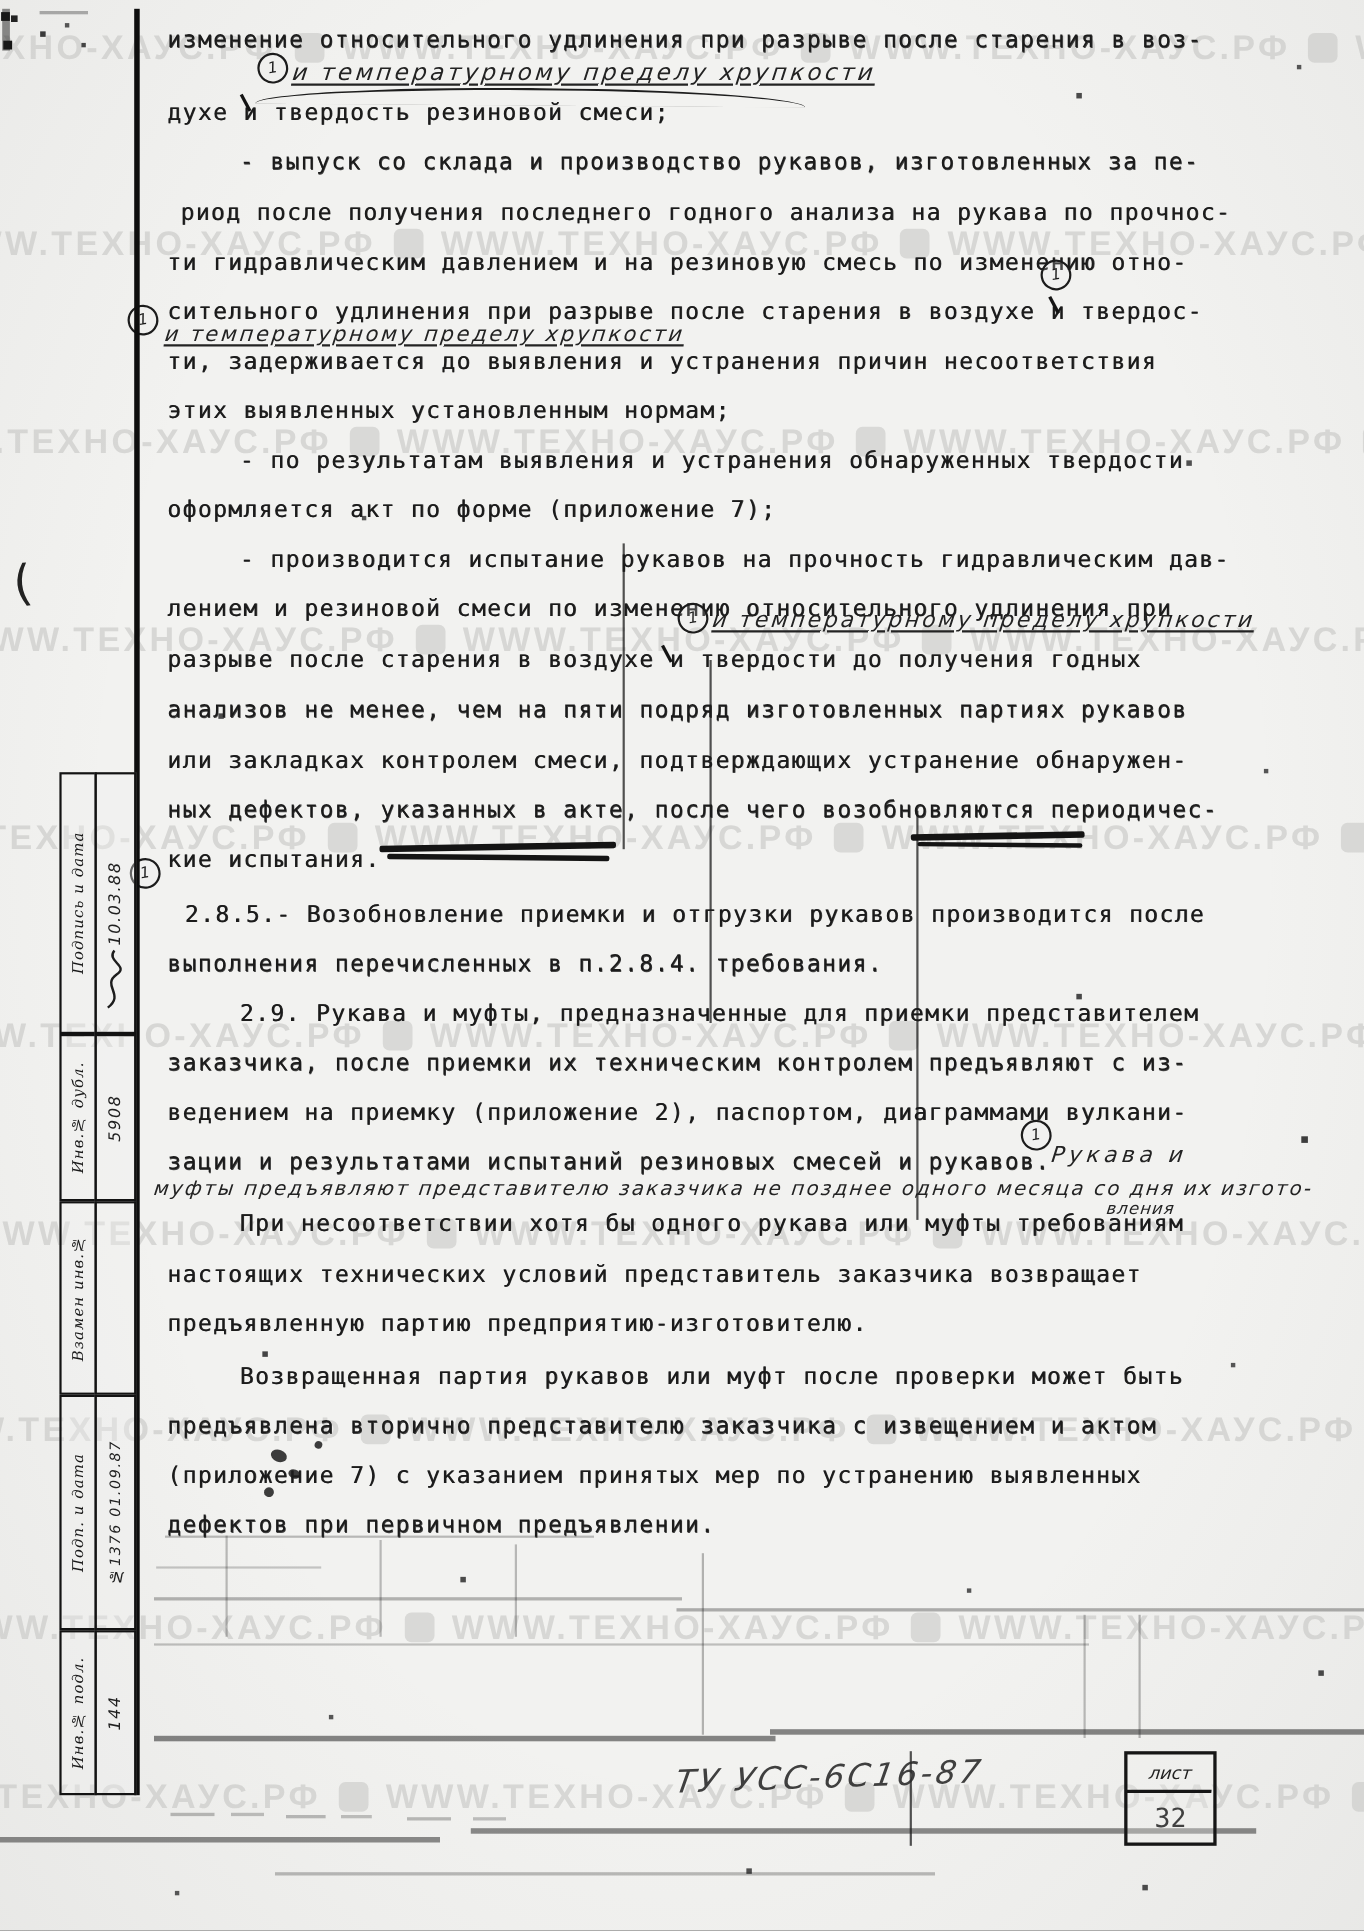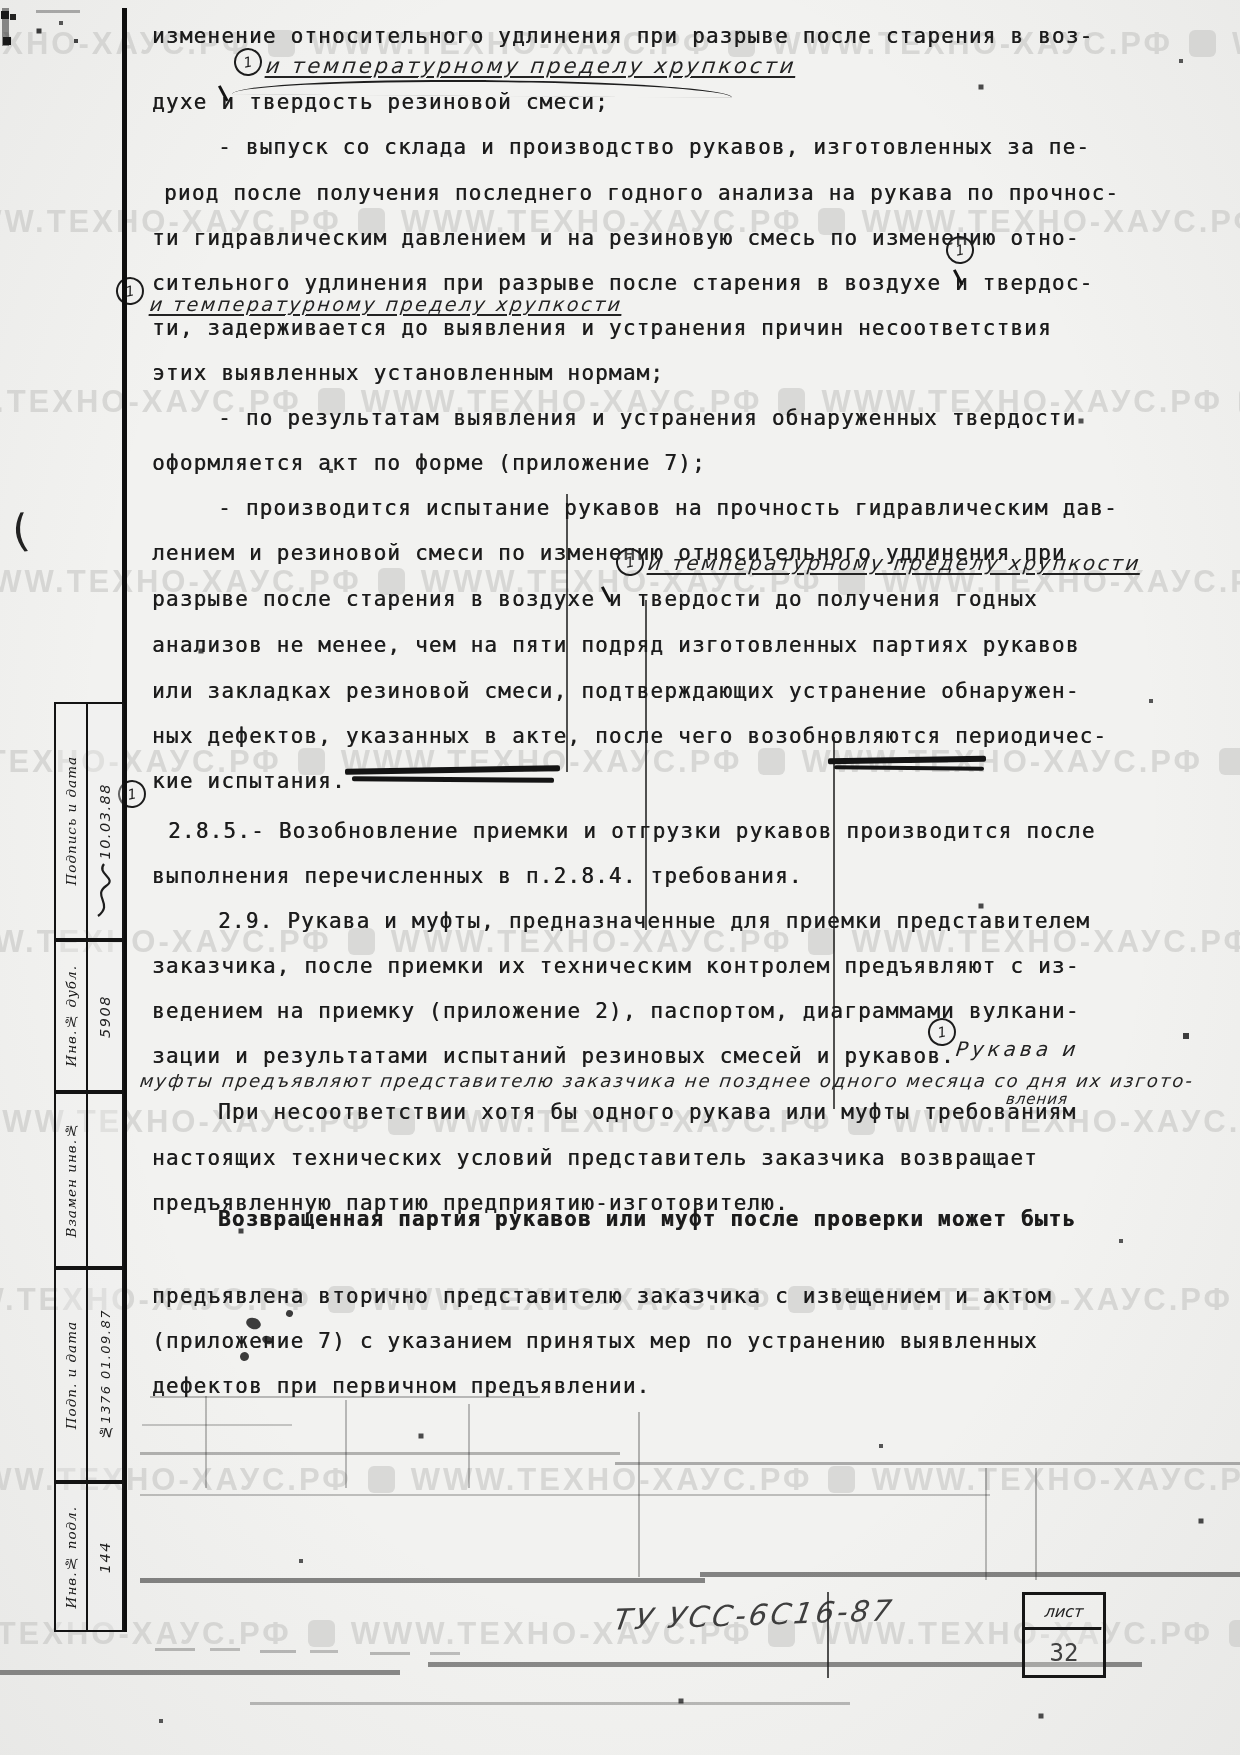--- a/index.html
+++ b/index.html
@@ -85,33 +85,33 @@
       <div class="tline" style="left: 152px; top: 226px;">ти гидравлическим давлением и на резиновую смесь по изменению отно-</div>
       <div class="tline" style="left: 152px; top: 271px;">сительного удлинения при разрыве после старения в воздухе и твердос-</div>
       <div class="tline" style="left: 152px; top: 316px; text-align: right;">ти, задерживается до выявления и устранения причин несоответствия</div>
       <div class="tline" style="left: 152px; top: 361px;">этих выявленных установленным нормам;</div>
       <div class="tline" style="left: 218px; top: 406px;">- по результатам выявления и устранения обнаруженных твердости</div>
       <div class="tline" style="left: 152px; top: 451px;">оформляется акт по форме (приложение 7);</div>
       <div class="tline" style="left: 218px; top: 496px;">- производится испытание рукавов на прочность гидравлическим дав-</div>
       <div class="tline" style="left: 152px; top: 541px;">лением и резиновой смеси по изменению относительного удлинения при</div>
       <div class="tline" style="left: 152px; top: 587px;">разрыве после старения в воздухе и твердости до получения годных</div>
       <div class="tline" style="left: 152px; top: 633px;">анализов не менее, чем на пяти подряд изготовленных партиях рукавов</div>
-      <div class="tline" style="left: 152px; top: 679px;">или закладках резиновой смеси, подтверждающих устранение обнаружен-</div>
+      <div class="tline" style="left: 152px; top: 679px;">или закладках контролем смеси, подтверждающих устранение обнаружен-</div>
       <div class="tline" style="left: 152px; top: 724px;">ных дефектов, указанных в акте, после чего возобновляются периодичес-</div>
       <div class="tline" style="left: 152px; top: 769px;">кие испытания.</div>
       <div class="tline" style="left: 168px; top: 819px;">2.8.5.- Возобновление приемки и отгрузки рукавов производится после</div>
       <div class="tline" style="left: 152px; top: 864px;">выполнения перечисленных в п.2.8.4. требования.</div>
       <div class="tline" style="left: 218px; top: 909px;">2.9. Рукава и муфты, предназначенные для приемки представителем</div>
       <div class="tline" style="left: 152px; top: 954px;">заказчика, после приемки их техническим контролем предъявляют с из-</div>
       <div class="tline" style="left: 152px; top: 999px;">ведением на приемку (приложение 2), паспортом, диаграммами вулкани-</div>
       <div class="tline" style="left: 152px; top: 1044px;">зации и результатами испытаний резиновых смесей и рукавов.</div>
       <div class="tline" style="left: 218px; top: 1100px;">При несоответствии хотя бы одного рукава или муфты требованиям</div>
       <div class="tline" style="left: 152px; top: 1146px;">настоящих технических условий представитель заказчика возвращает</div>
       <div class="tline" style="left: 152px; top: 1191px;">предъявленную партию предприятию-изготовителю.</div>
-      <div class="tline" style="left: 218px; top: 1207px; font-weight: bold;">Возвращенная партия рукавов или муфт после проверки может быть</div>
+      <div class="tline" style="left: 218px; top: 1239px;">Возвращенная партия рукавов или муфт после проверки может быть</div>
       <div class="tline" style="left: 152px; top: 1284px;">предъявлена вторично представителю заказчика с извещением и актом</div>
       <div class="tline" style="left: 152px; top: 1329px;">(приложение 7) с указанием принятых мер по устранению выявленных</div>
       <div class="tline" style="left: 152px; top: 1374px;">дефектов при первичном предъявлении.</div>
     </div>
   <div id="hw-container">
       <div class="hw u" style="left: 266px; top: 54px; font-size: 21px; letter-spacing: 3px;">и температурному пределу хрупкости</div>
       <div class="hw u" style="left: 150px; top: 293px; font-size: 19px; letter-spacing: 2.5px;">и температурному пределу хрупкости</div>
       <div class="hw u" style="left: 648px; top: 551px; font-size: 20px; letter-spacing: 2.5px;">и температурному пределу хрупкости</div>
       <div class="hw" style="left: 956px; top: 1037px; font-size: 20px; letter-spacing: 4px;">Рукава и</div>
       <div class="hw" style="left: 140px; top: 1070px; font-size: 18px; letter-spacing: 2px;">муфты предъявляют представителю заказчика не позднее одного месяца со дня их изгото-</div>

